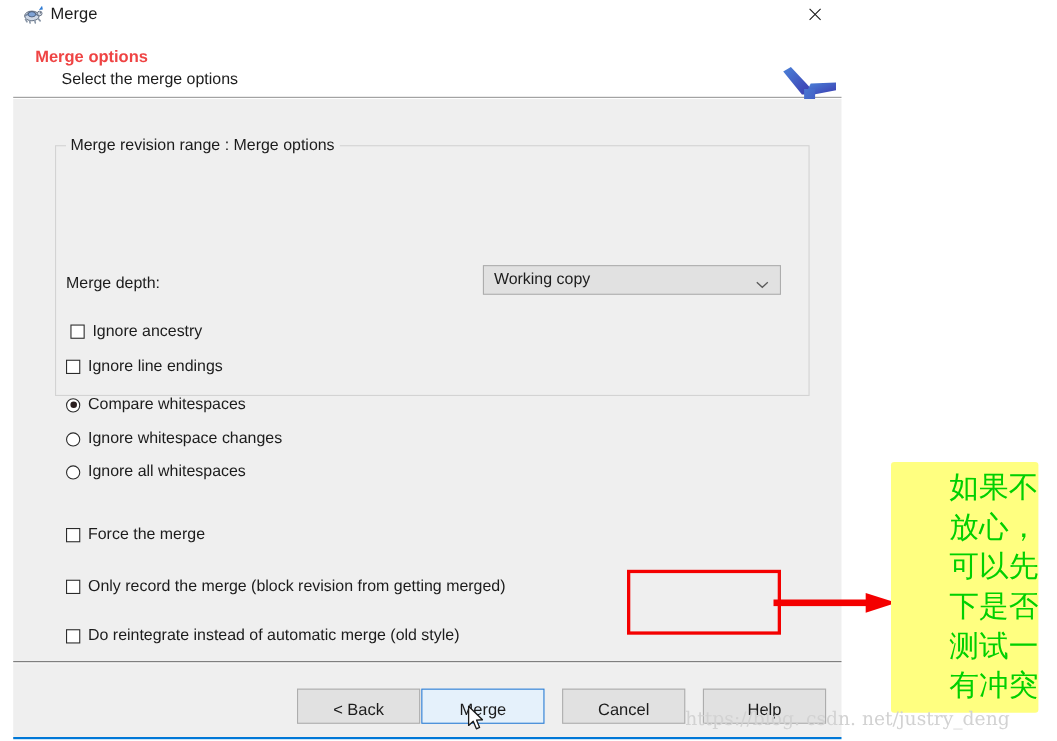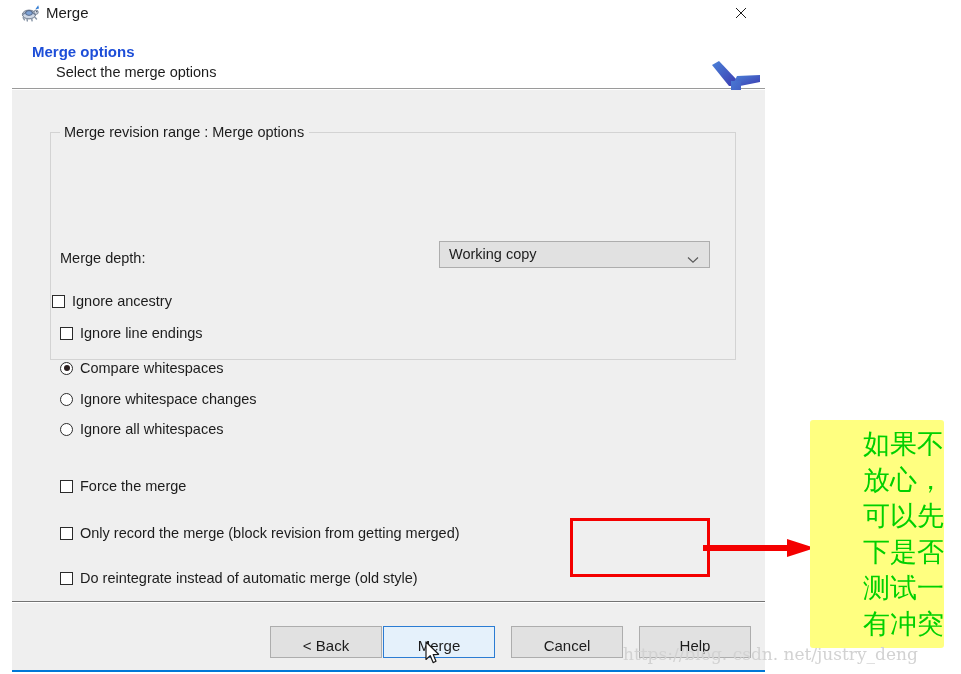--- a/index.html
+++ b/index.html
@@ -67,21 +67,21 @@
     height: 59px;
     background: #ffffff;
     border-bottom: 1px solid #9a9a9a;
     box-sizing: border-box;
   }
   #header-title {
     position: absolute;
     left: 20px; top: 13px;
     font-size: 15px;
     font-weight: bold;
-    color: #1d4ed8;
+    color: #ef4444;
     white-space: nowrap;
   }
   #header-sub {
     position: absolute;
     left: 44px; top: 34px;
     font-size: 14.5px;
     color: #1c1c1c;
     white-space: nowrap;
   }
   #merge-logo {
@@ -342,21 +342,21 @@
 
     <div id="merge-depth-combo">
       <span id="merge-depth-value">Working copy</span>
       <span id="combo-chevron">
         <svg width="12" height="8" viewBox="0 0 12 8">
           <path d="M1 1.5 L6 6.2 L11 1.5" stroke="#5a5a5a" stroke-width="1.2" fill="none"></path>
         </svg>
       </span>
     </div>
 
-    <div class="opt-row" style="left:40px; top:201px;text-align:center;">
+    <div class="opt-row" style="left:52px; top:201px;text-align:center;">
       <span class="cbox"></span>
       <span class="opt-text">Ignore ancestry</span>
     </div>
     <div class="opt-row" style="left:48px; top:233px;">
       <span class="cbox"></span>
       <span class="opt-text">Ignore line endings</span>
     </div>
 
     <div class="opt-row" style="left:48px; top:268px;">
       <span class="radio checked"></span>

